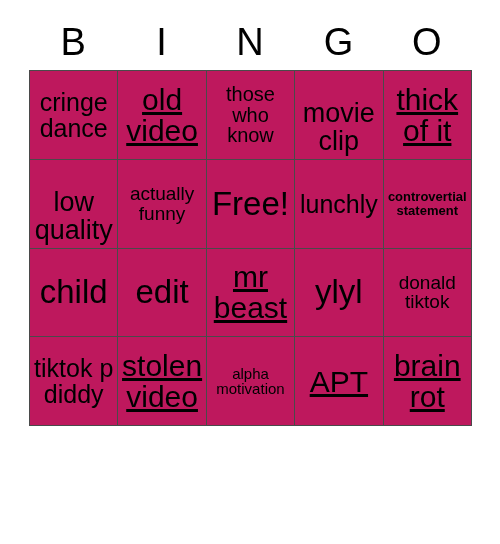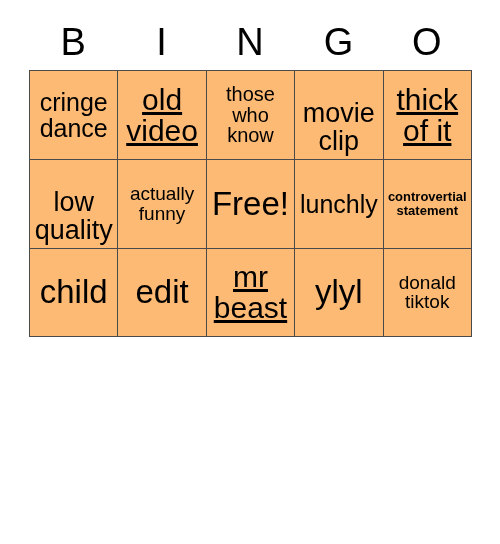--- a/index.html
+++ b/index.html
@@ -47,21 +47,21 @@
     table-layout: fixed;
   }
   #bingo-grid tr { height: 88.8px; }
   .bingo-cell {
     border: 1px solid #4a4a4a;
     width: 88.4px;
     height: 88.8px;
     padding: 0 2px;
     text-align: center;
     vertical-align: middle;
-    background: #fdba74;
+    background: #be185d;
     overflow: hidden;
     box-sizing: border-box;
   }
   .cell-text {
     display: block;
     width: 100%;
     line-height: 1.04;
     word-wrap: break-word;
     color: #000000;
   }
@@ -135,16 +135,33 @@
         <td class="bingo-cell">
             <span class="cell-text fs-3xl">mr beast</span>
           </td>
         <td class="bingo-cell">
             <span class="cell-text fs-4xl">ylyl</span>
           </td>
         <td class="bingo-cell">
             <span class="cell-text fs-lg">donald tiktok</span>
           </td>
       </tr>
+      <tr>
+        <td class="bingo-cell">
+            <span class="cell-text fs-xl">tiktok p diddy</span>
+          </td>
+        <td class="bingo-cell">
+            <span class="cell-text fs-3xl">stolen video</span>
+          </td>
+        <td class="bingo-cell">
+            <span class="cell-text fs-sm">alpha motivation</span>
+          </td>
+        <td class="bingo-cell">
+            <span class="cell-text fs-3xl">APT</span>
+          </td>
+        <td class="bingo-cell">
+            <span class="cell-text fs-3xl">brain rot</span>
+          </td>
+      </tr>
     </tbody>
   </table>
 
 </div>
 
 </body></html>

